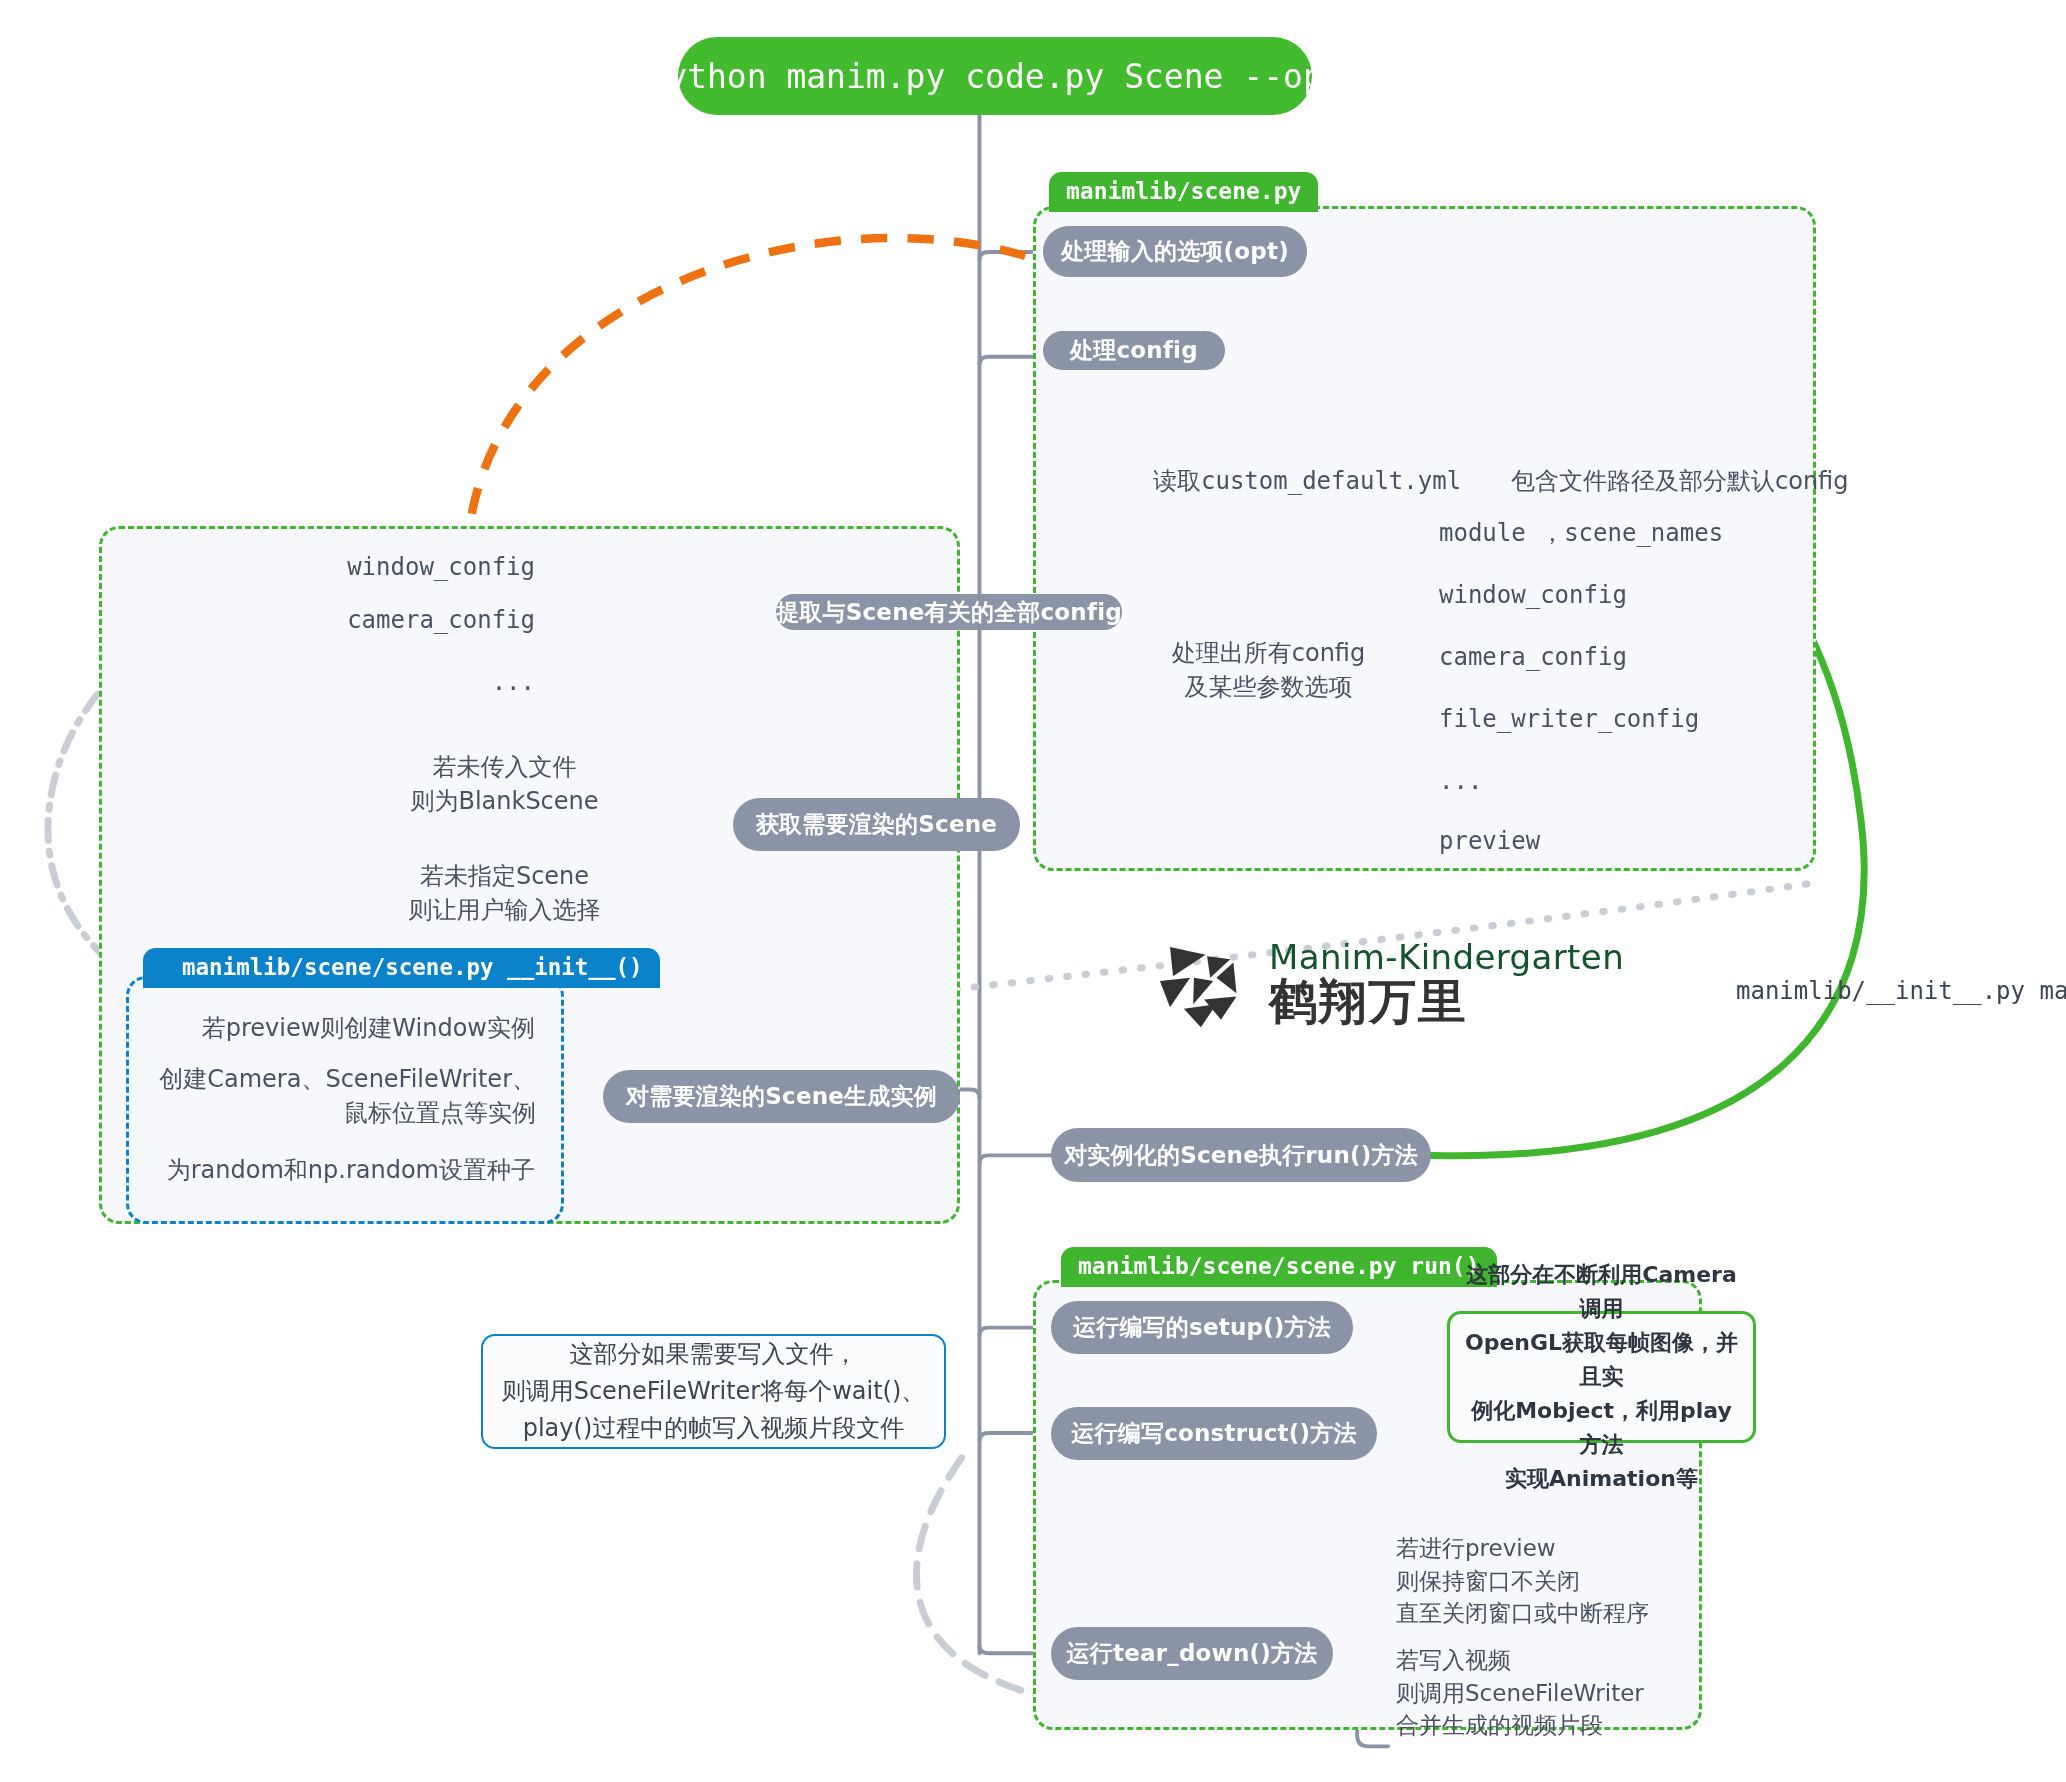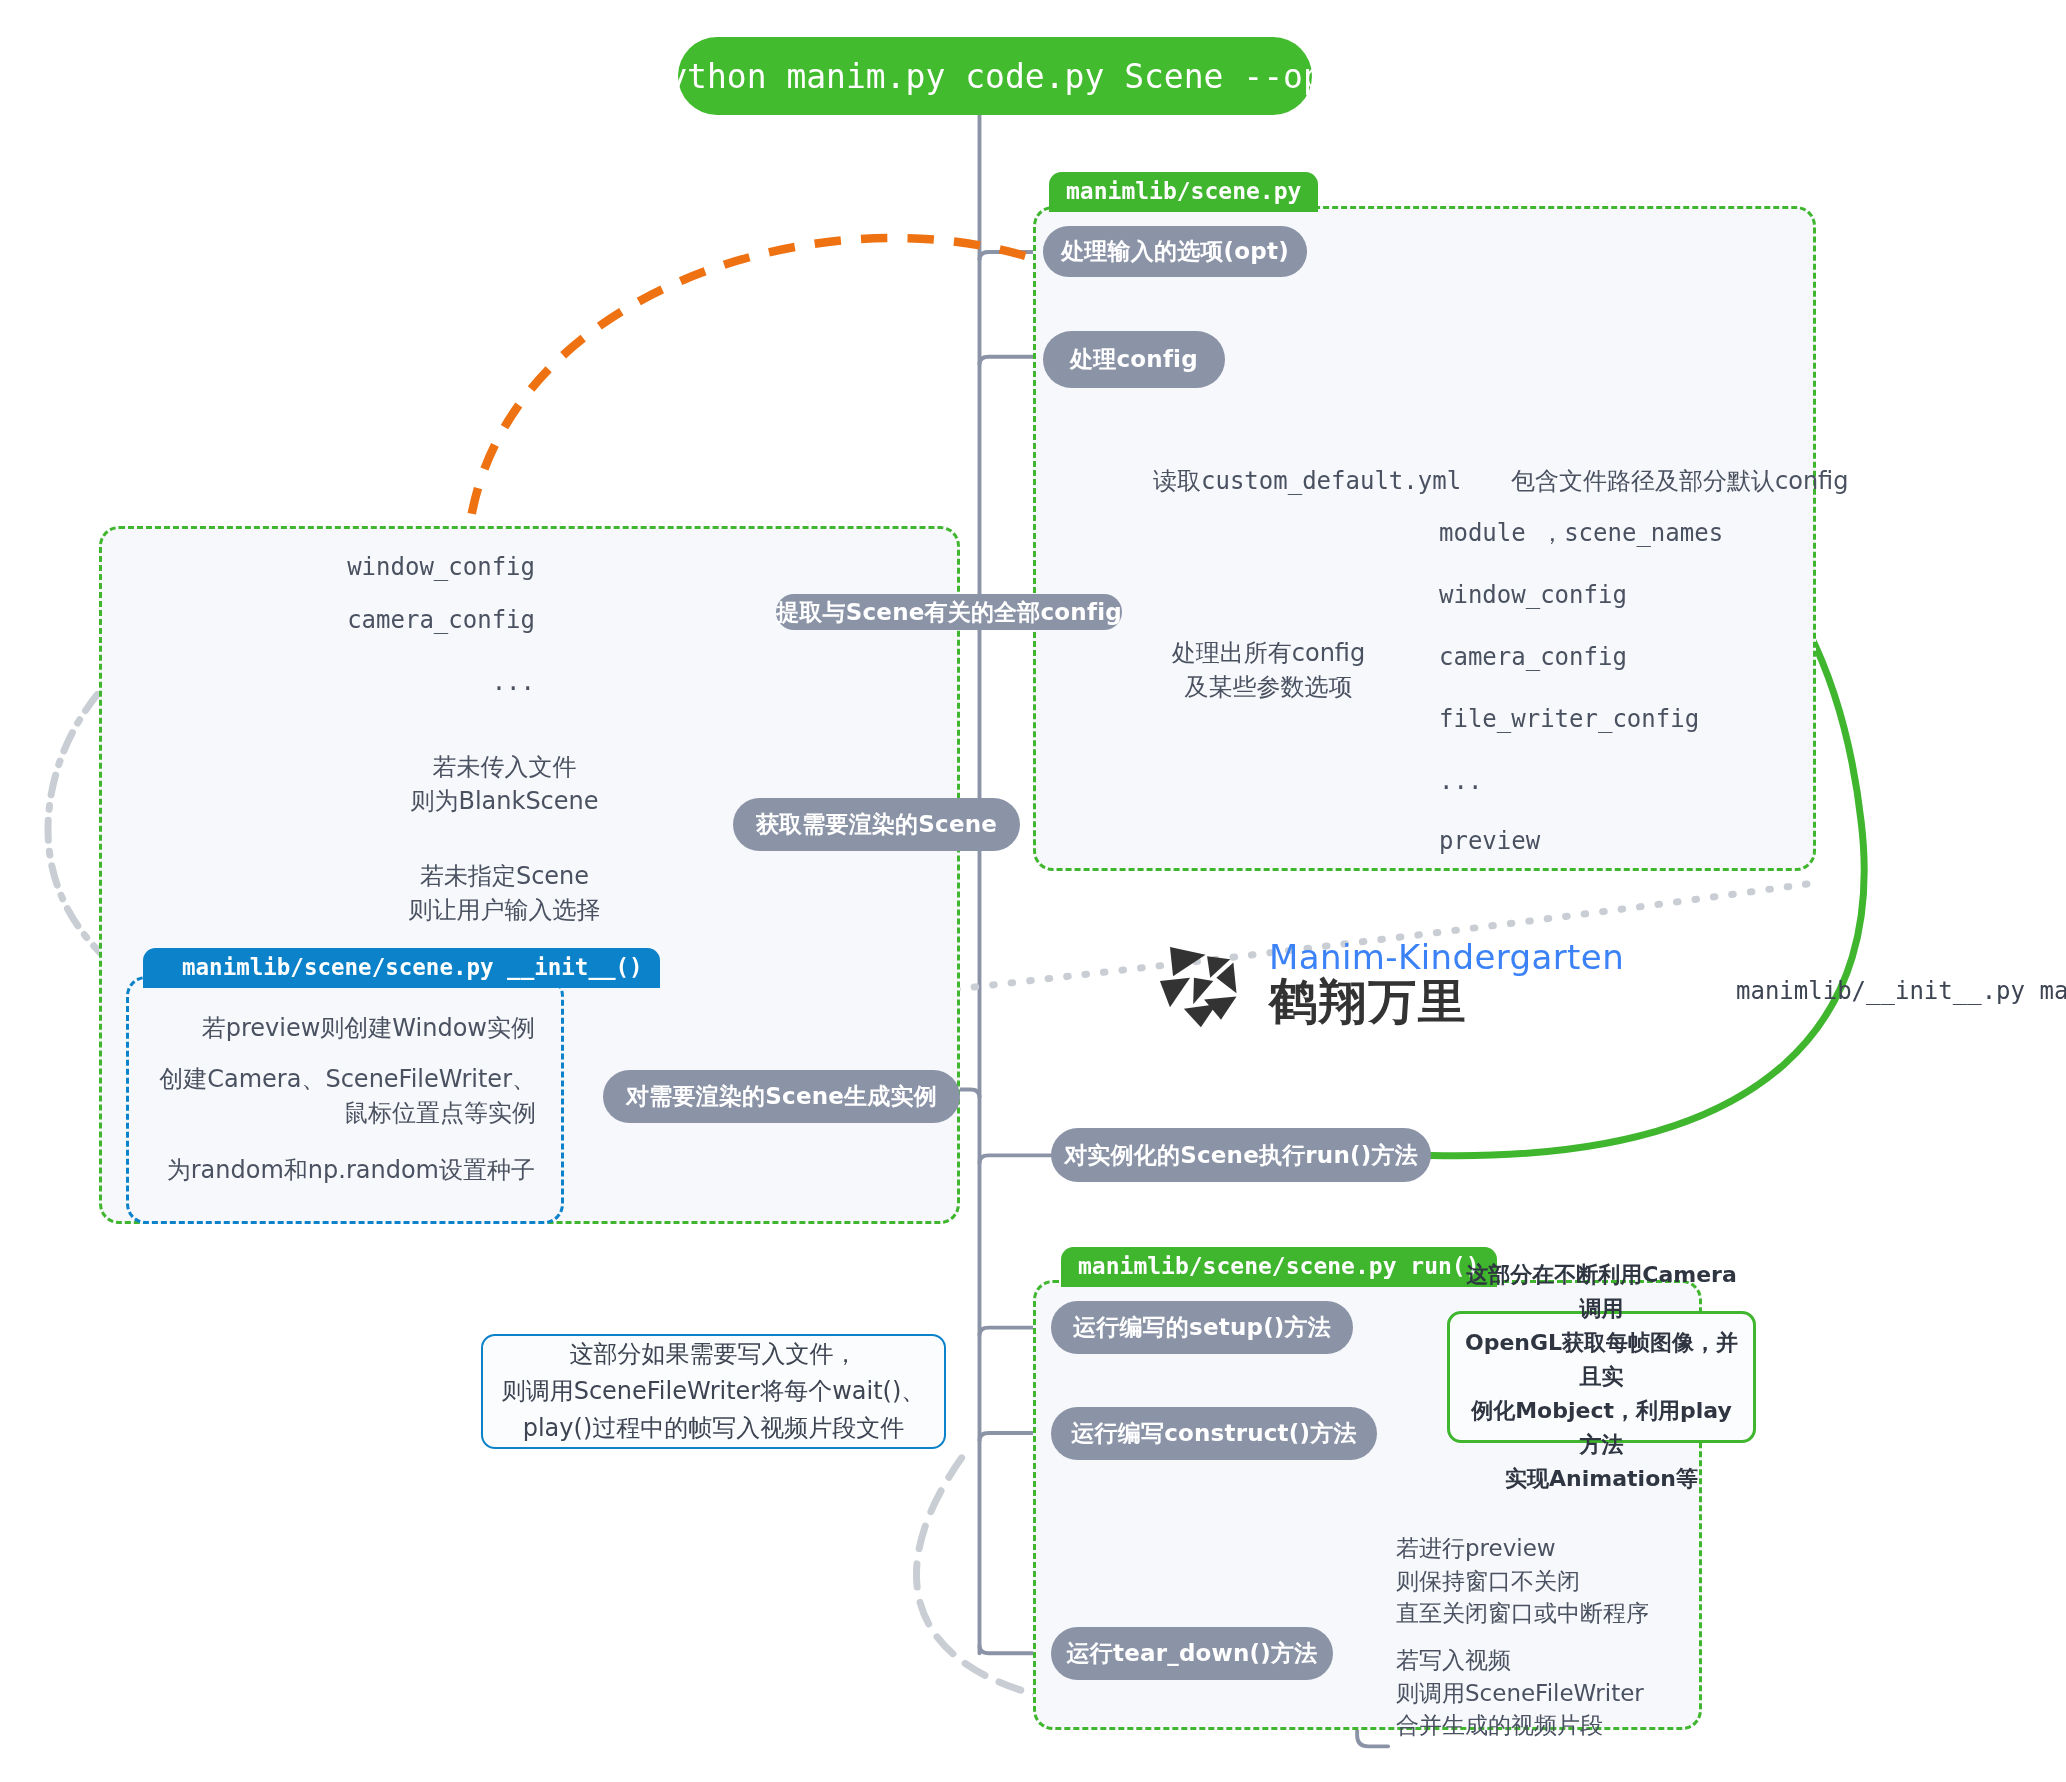--- a/index.html
+++ b/index.html
@@ -38,21 +38,21 @@
   .note{position:absolute;box-sizing:border-box;background:#fbfcfe;border-radius:14px;
     display:flex;align-items:center;justify-content:center;text-align:center;
     color:#3d4452;line-height:1.55;padding:7.8px 14px;}
   .note.blue{border:2.3px solid #0b82c9;}
   .note.green{border:3.1px solid #3fb62e;font-family:"DejaVu Sans","Liberation Sans",sans-serif;
     font-weight:bold;color:#2f3642;}
 
   
   .logo{position:absolute;display:flex;align-items:center;gap:17px;}
   .logotext{display:flex;flex-direction:column;line-height:1;}
-  .logotext .en{font-size:34px;color:#3b82f6;letter-spacing:0.4px;
+  .logotext .en{font-size:34px;color:#14532d;letter-spacing:0.4px;
     font-family:"DejaVu Sans","Liberation Sans",sans-serif;}
   .logotext .cn{font-size:48px;color:#333333;font-weight:bold;letter-spacing:1.6px;margin-top:3.1px;
     font-family:"DejaVu Sans","Liberation Sans",sans-serif;}
   .rightlabel{position:absolute;font-family:"DejaVu Sans Mono","Liberation Mono",monospace;
     color:#3d4452;white-space:nowrap;}
 </style>
 </head>
 <body>
 
 <div id="stage">
@@ -148,21 +148,21 @@
 
   <div class="group green" style="left:1033px;top:206px;width:783px;height:665px;"></div>
   <div class="grouphdr green" style="left:1049px;top:172px;font-size:23px;">
     <span>manimlib/scene.py</span>
   </div>
 
   <div class="pill" style="left:1043px;top:226px;width:264px;height:51px;font-size:23px;">
     <span>处理输入的选项(opt)</span>
   </div>
 
-  <div class="pill" style="left:1043px;top:331px;width:182px;height:57px;font-size:23px;">
+  <div class="pill" style="left:1043px;top:331px;width:182px;height:39px;font-size:23px;">
     <span>处理config</span>
   </div>
 
   <div class="leaf mono" style="left:1153px;top:464px;font-size:24px;">读取custom_default.yml</div>
 
   <div class="leaf sans" style="left:1511px;top:464px;font-size:24px;">包含文件路径及部分默认config</div>
 
   <div class="leaf sans c" style="left:1156px;top:636px;width:225px;font-size:24px;white-space:pre-line;">处理出所有config
 及某些参数选项</div>
 

